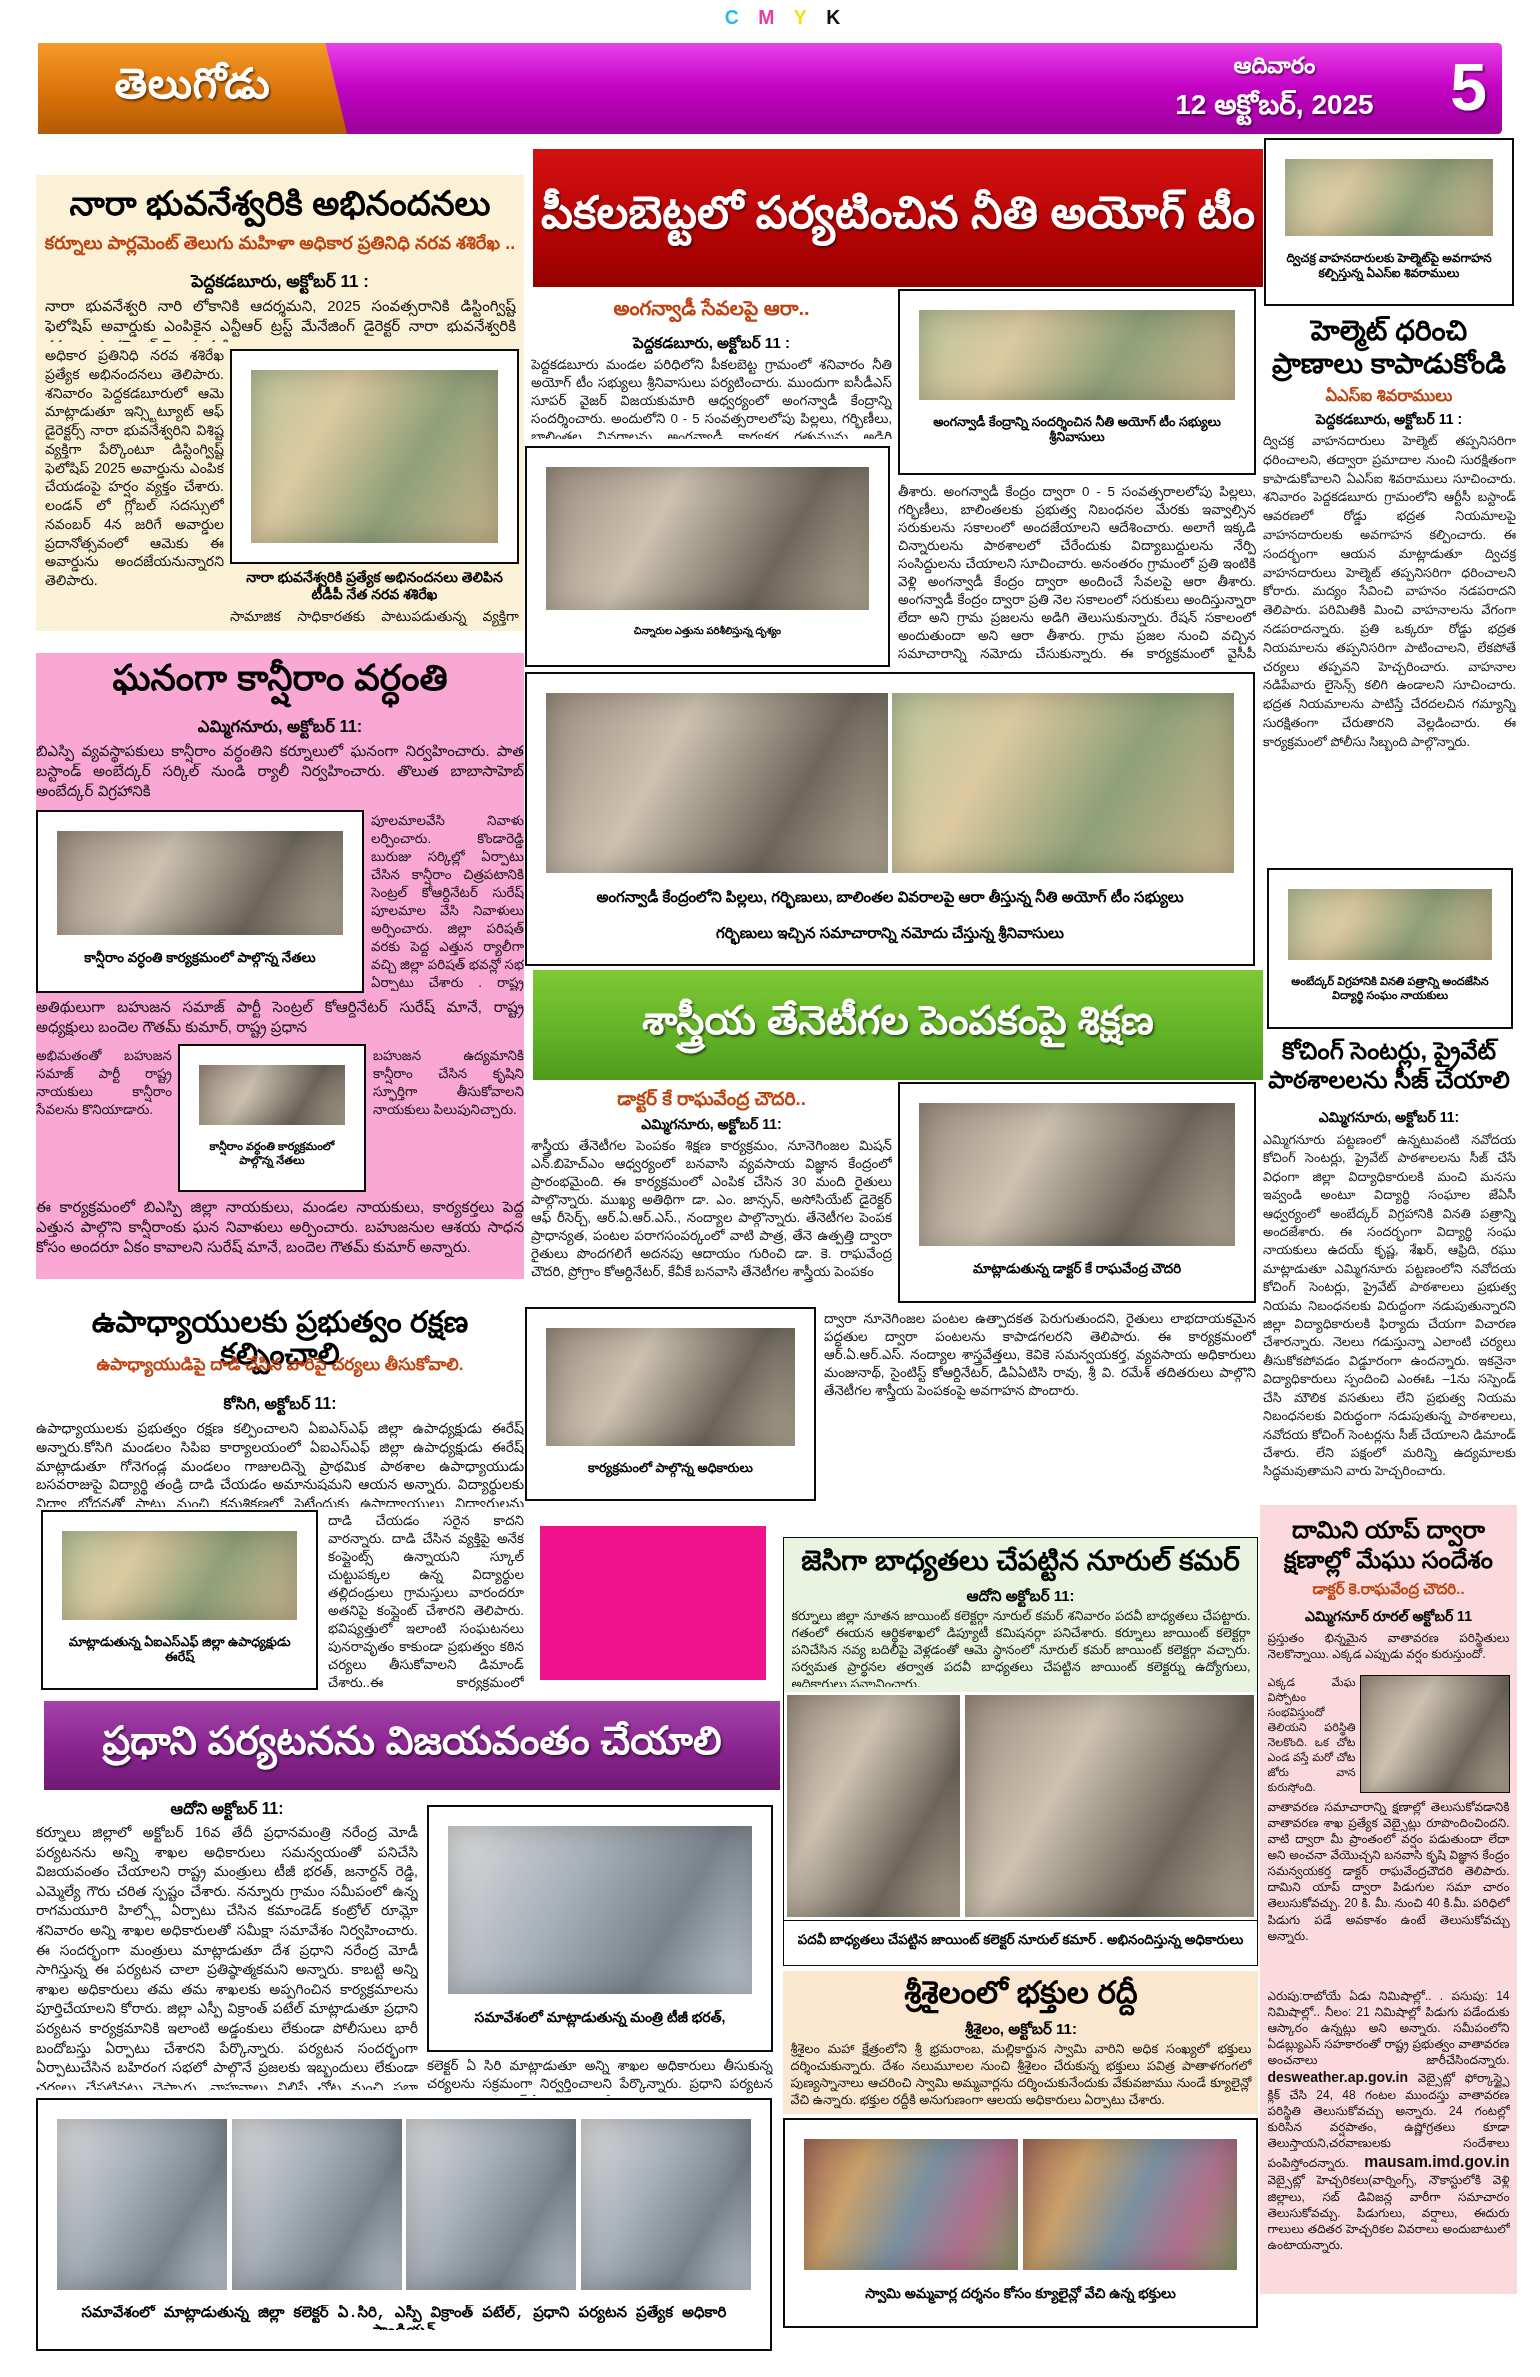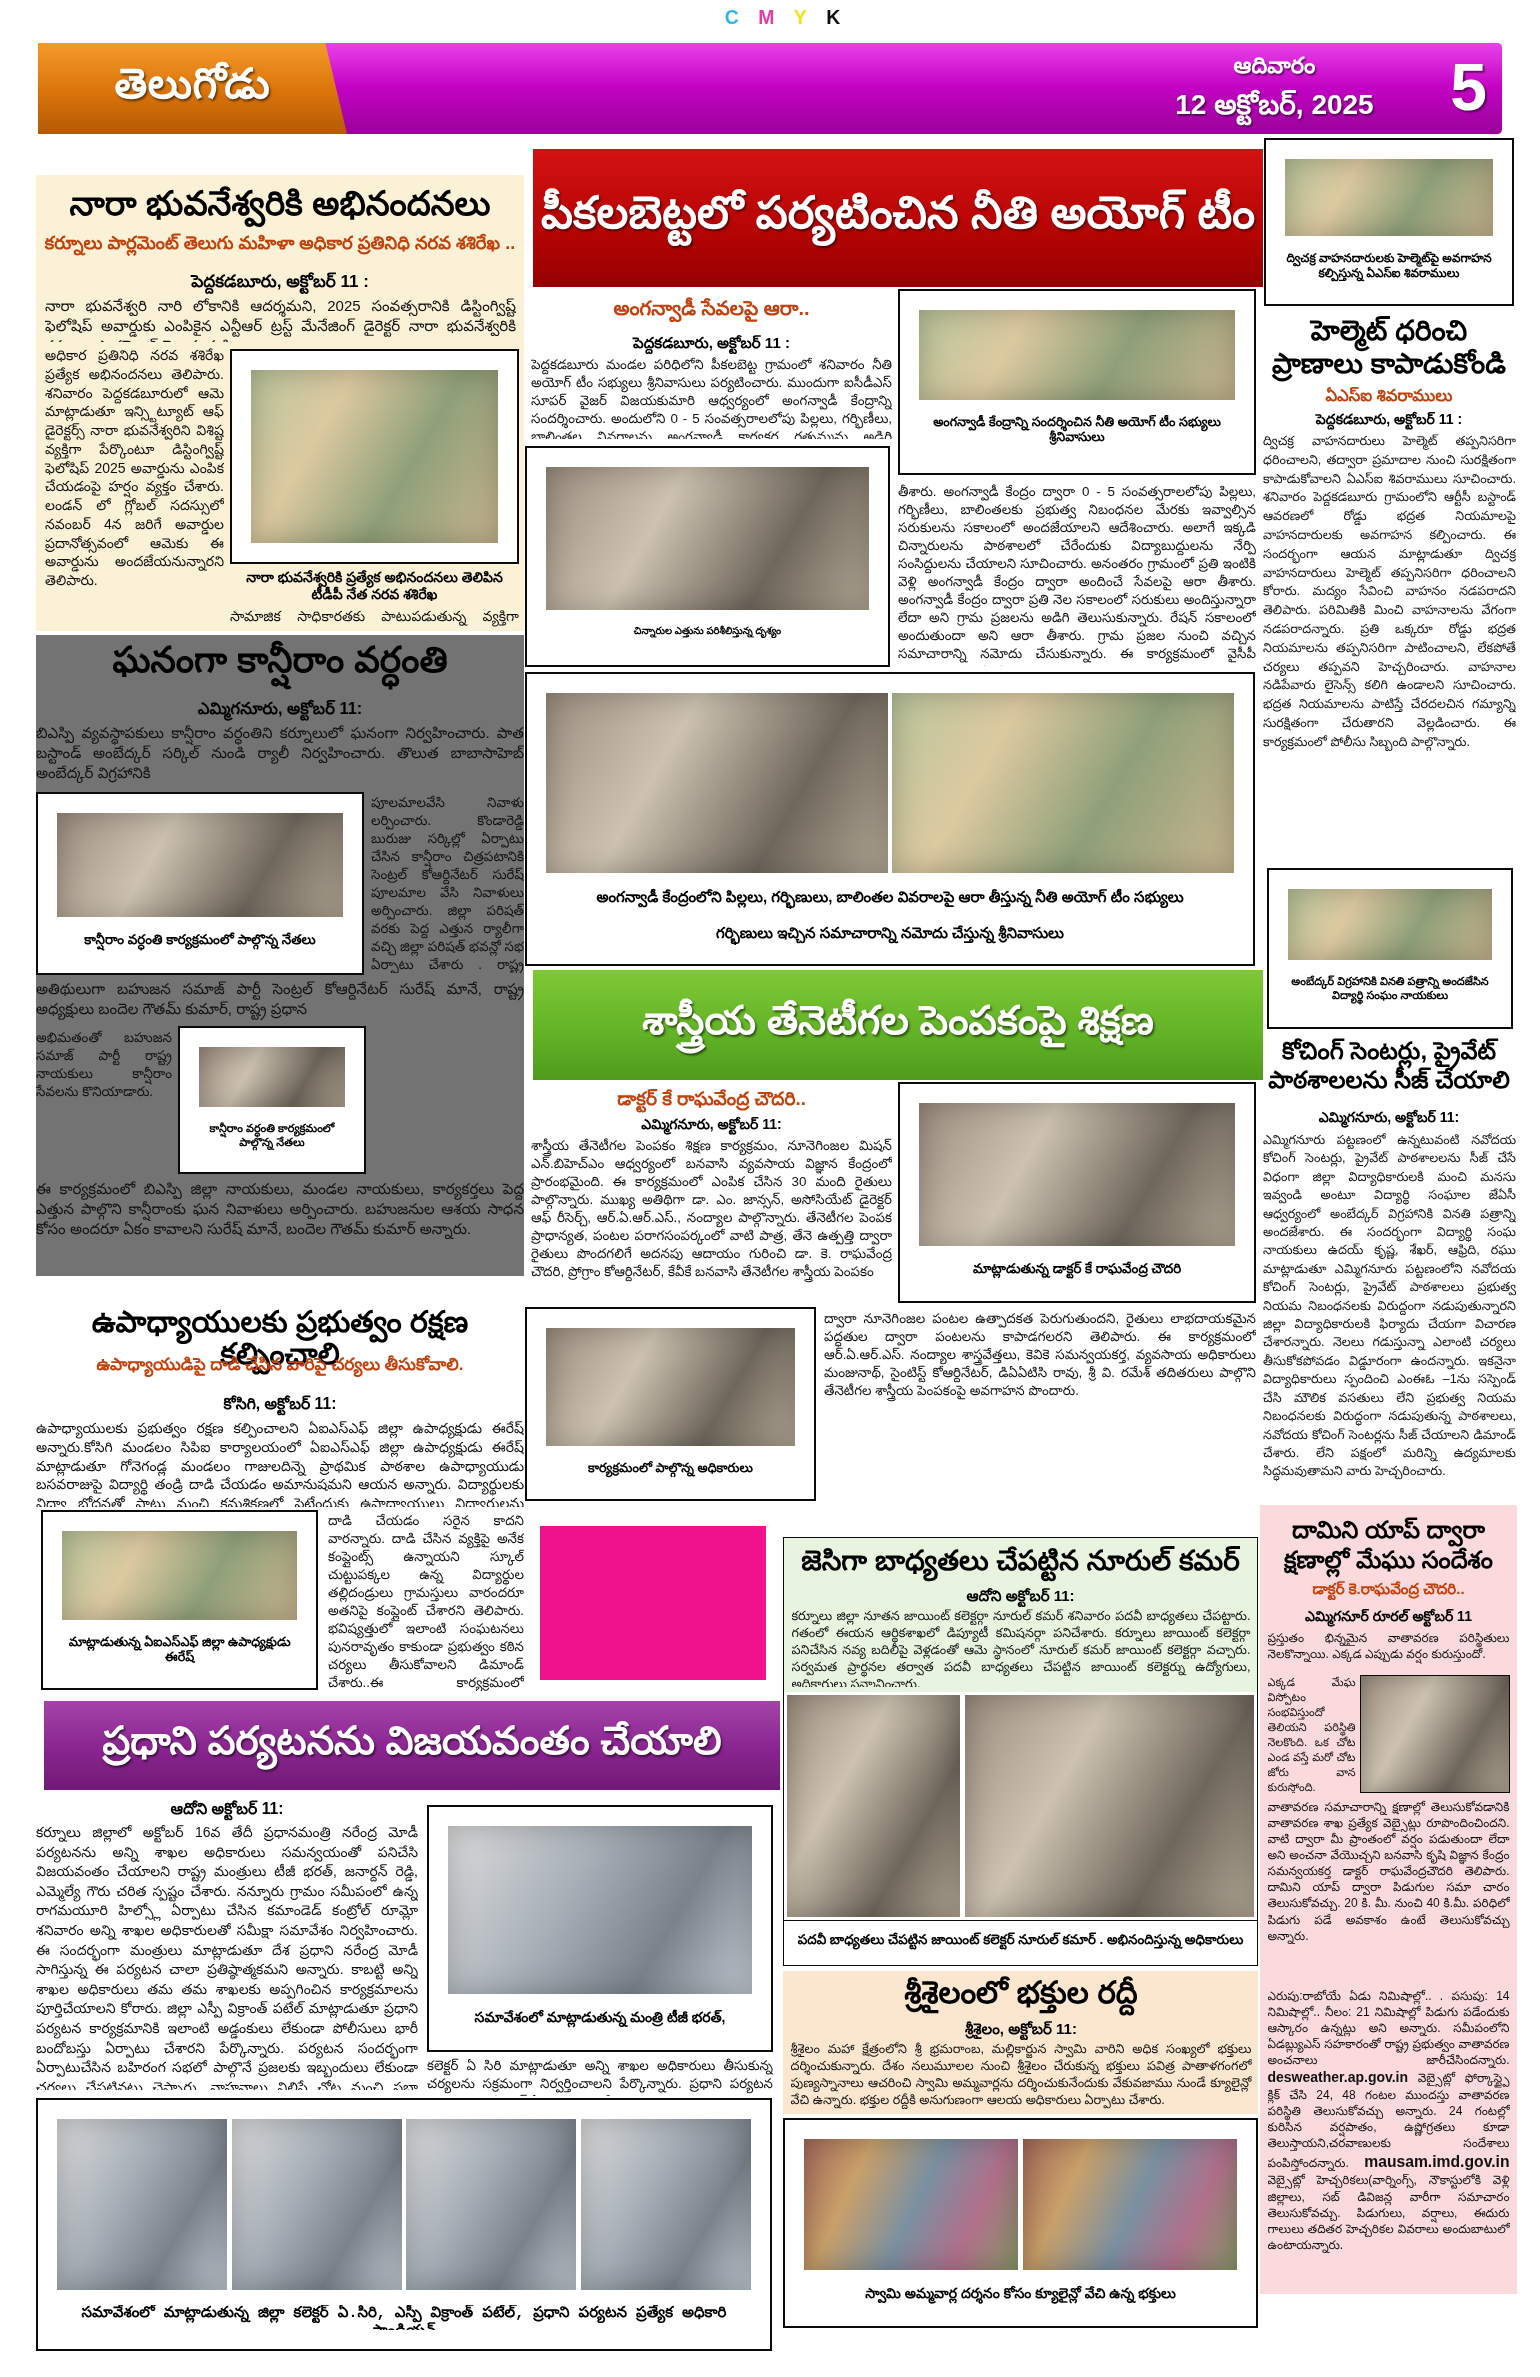--- a/index.html
+++ b/index.html
@@ -59,35 +59,36 @@
   <div class="abs dl" style="left:4.5px;top:97px;width:479px;font-size:17px;">పెద్దకడబూరు, అక్టోబర్ 11 :</div>
   <div class="abs bd" style="left:9px;top:121px;width:471px;height:46px;font-size:15px;">నారా భువనేశ్వరి నారి లోకానికి ఆదర్శమని, 2025 సంవత్సరానికి డిస్టింగ్విష్ట్ ఫెలోషిప్ అవార్డుకు ఎంపికైన ఎన్టీఆర్ ట్రస్ట్ మేనేజింగ్ డైరెక్టర్ నారా భువనేశ్వరికి కర్నూలు పార్లమెంట్ తెలుగు మహిళా</div>
   <div class="abs bd" style="left:9px;top:171px;width:179px;height:274px;font-size:14px;">అధికార ప్రతినిధి నరవ శశిరేఖ ప్రత్యేక అభినందనలు తెలిపారు. శనివారం పెద్దకడబూరులో ఆమె మాట్లాడుతూ ఇన్స్టిట్యూట్ ఆఫ్ డైరెక్టర్స్ నారా భువనేశ్వరిని విశిష్ట వ్యక్తిగా పేర్కొంటూ డిస్టింగ్విష్ట్ ఫెలోషిప్ 2025 అవార్డును ఎంపిక చేయడంపై హర్షం వ్యక్తం చేశారు. లండన్ లో గ్లోబల్ సదస్సులో నవంబర్ 4న జరిగే అవార్డుల ప్రదానోత్సవంలో ఆమెకు ఈ అవార్డును అందజేయనున్నారని తెలిపారు.</div>
   <div class="abs pbox" style="left:194px;top:174px;width:289px;height:215px;">
     <div class="pimg ph-out"></div>
   </div>
   <div class="abs cap" style="left:194px;top:394px;width:289px;height:37px;font-size:14px;">నారా భువనేశ్వరికి ప్రత్యేక అభినందనలు తెలిపిన టీడీపీ నేత నరవ శశిరేఖ</div>
   <div class="abs bd" style="left:194px;top:432px;width:289px;height:21px;font-size:14px;">సామాజిక సాధికారతకు పాటుపడుతున్న వ్యక్తిగా మహిళలకు ఆదర్శంగా నిలిచినందుకు ఈ అవార్డుకు ఎంపికయ్యారని వివరించారు.</div>
 </div>
 
-<div class="abs" style="left:36px;top:635px;width:488px;height:641px;background:#737373;">
+<div class="abs" style="left:36px;top:653px;width:488px;height:641px;background:#f9a8d4;">
   <div class="abs hl" style="left:0;top:6px;width:488px;font-size:36px;">ఘనంగా  కాన్షీరాం వర్ధంతి</div>
   <div class="abs dl" style="left:0;top:64px;width:488px;font-size:16.4px;">ఎమ్మిగనూరు, అక్టోబర్ 11:</div>
   <div class="abs bd" style="left:0;top:88px;width:488px;height:64px;font-size:15px;">బిఎస్పి వ్యవస్థాపకులు కాన్షీరాం వర్ధంతిని కర్నూలులో ఘనంగా నిర్వహించారు. పాత బస్టాండ్ అంబేద్కర్ సర్కిల్ నుండి ర్యాలీ నిర్వహించారు. తొలుత బాబాసాహెబ్ అంబేద్కర్ విగ్రహానికి</div>
   <div class="abs pbox" style="left:0;top:157px;width:328px;height:183px;">
     <div class="pimg ph-in"></div>
     <div class="cap" style="font-size:13.4px;height:22.4px;">కాన్షీరాం  వర్ధంతి కార్యక్రమంలో పాల్గొన్న నేతలు</div>
   </div>
   <div class="abs bd" style="left:335px;top:159px;width:153px;height:179px;font-size:13.4px;">పూలమాలవేసి నివాళు లర్పించారు. కొండారెడ్డి బురుజు సర్కిల్లో ఏర్పాటు చేసిన కాన్షీరాం చిత్రపటానికి సెంట్రల్ కోఆర్దినేటర్ సురేష్ పూలమాల వేసి నివాళులు అర్పించారు. జిల్లా పరిషత్ వరకు పెద్ద ఎత్తున ర్యాలీగా వచ్చి జిల్లా పరిషత్ భవన్లో సభ ఏర్పాటు చేశారు . రాష్ట్ర సెక్రెటరీ మంచాల లక్ష్మీనారాయణ అధ్యక్షత జరిగిన ఈ కార్యక్రమానికి ముఖ్య</div>
   <div class="abs bd" style="left:0;top:344px;width:488px;height:42px;font-size:15px;">అతిథులుగా బహుజన సమాజ్ పార్టీ సెంట్రల్  కోఆర్దినేటర్ సురేష్ మానే, రాష్ట్ర అధ్యక్షులు బందెల గౌతమ్ కుమార్,      రాష్ట్ర ప్రధాన</div>
   <div class="abs bd" style="left:0;top:394px;width:136px;height:142px;font-size:13.4px;">అభిమతంతో బహుజన సమాజ్ పార్టీ రాష్ట్ర నాయకులు కాన్షీరాం సేవలను కొనియాడారు.</div>
   <div class="abs pbox" style="left:142px;top:391px;width:188px;height:148px;">
     <div class="pimg ph-in"></div>
     <div class="cap" style="font-size:11.2px;height:31px;">కాన్షీరాం  వర్ధంతి కార్యక్రమంలో పాల్గొన్న నేతలు</div>
   </div>
+  <div class="abs bd" style="left:337px;top:394px;width:151px;height:142px;font-size:13.4px;">బహుజన ఉద్యమానికి కాన్షీరాం చేసిన కృషిని స్ఫూర్తిగా తీసుకోవాలని నాయకులు పిలుపునిచ్చారు.</div>
   <div class="abs bd" style="left:0;top:544px;width:488px;height:92px;font-size:15px;">ఈ కార్యక్రమంలో బిఎస్పి జిల్లా నాయకులు, మండల నాయకులు, కార్యకర్తలు పెద్ద ఎత్తున పాల్గొని కాన్షీరాంకు ఘన నివాళులు అర్పించారు. బహుజనుల ఆశయ సాధన కోసం అందరూ ఏకం కావాలని సురేష్ మానే, బందెల గౌతమ్ కుమార్ అన్నారు.</div>
 </div>
 
 <div class="abs" style="left:36px;top:1279px;width:488px;height:414px;background:#fff;">
   <div class="abs hl" style="left:0;top:27px;width:488px;font-size:30px;">ఉపాధ్యాయులకు  ప్రభుత్వం రక్షణ కల్పించాలి</div>
   <div class="abs sub" style="left:0;top:76px;width:488px;font-size:17px;">ఉపాధ్యాయుడిపై దాడి చేసిన వారిపై చర్యలు తీసుకోవాలి.</div>
   <div class="abs dl" style="left:0;top:116px;width:488px;font-size:15.7px;">కోసిగి, అక్టోబర్ 11:</div>
   <div class="abs bd" style="left:0;top:140px;width:488px;height:88px;font-size:14px;">ఉపాధ్యాయులకు ప్రభుత్వం రక్షణ కల్పించాలని ఏఐఎస్ఎఫ్ జిల్లా ఉపాధ్యక్షుడు ఈరేష్ అన్నారు.కోసిగి మండలం సిపిఐ  కార్యాలయంలో ఏఐఎస్ఎఫ్ జిల్లా ఉపాధ్యక్షుడు ఈరేష్ మాట్లాడుతూ గోనెగండ్ల మండలం గాజులదిన్నె ప్రాథమిక పాఠశాల ఉపాధ్యాయుడు బసవరాజుపై విద్యార్థి తండ్రి దాడి చేయడం అమానుషమని ఆయన అన్నారు. విద్యార్థులకు విద్యా బోధనతో పాటు మంచి క్రమశిక్షణలో పెట్టేందుకు ఉపాధ్యాయులు విద్యార్థులను మందలిస్తుంటారని,దానికే కాపు కాసి మరి ఉపాధ్యాయుడు పై భౌతికంగా</div>
   <div class="abs pbox" style="left:5.2px;top:231px;width:277px;height:180px;">
     <div class="pimg ph-out"></div>

